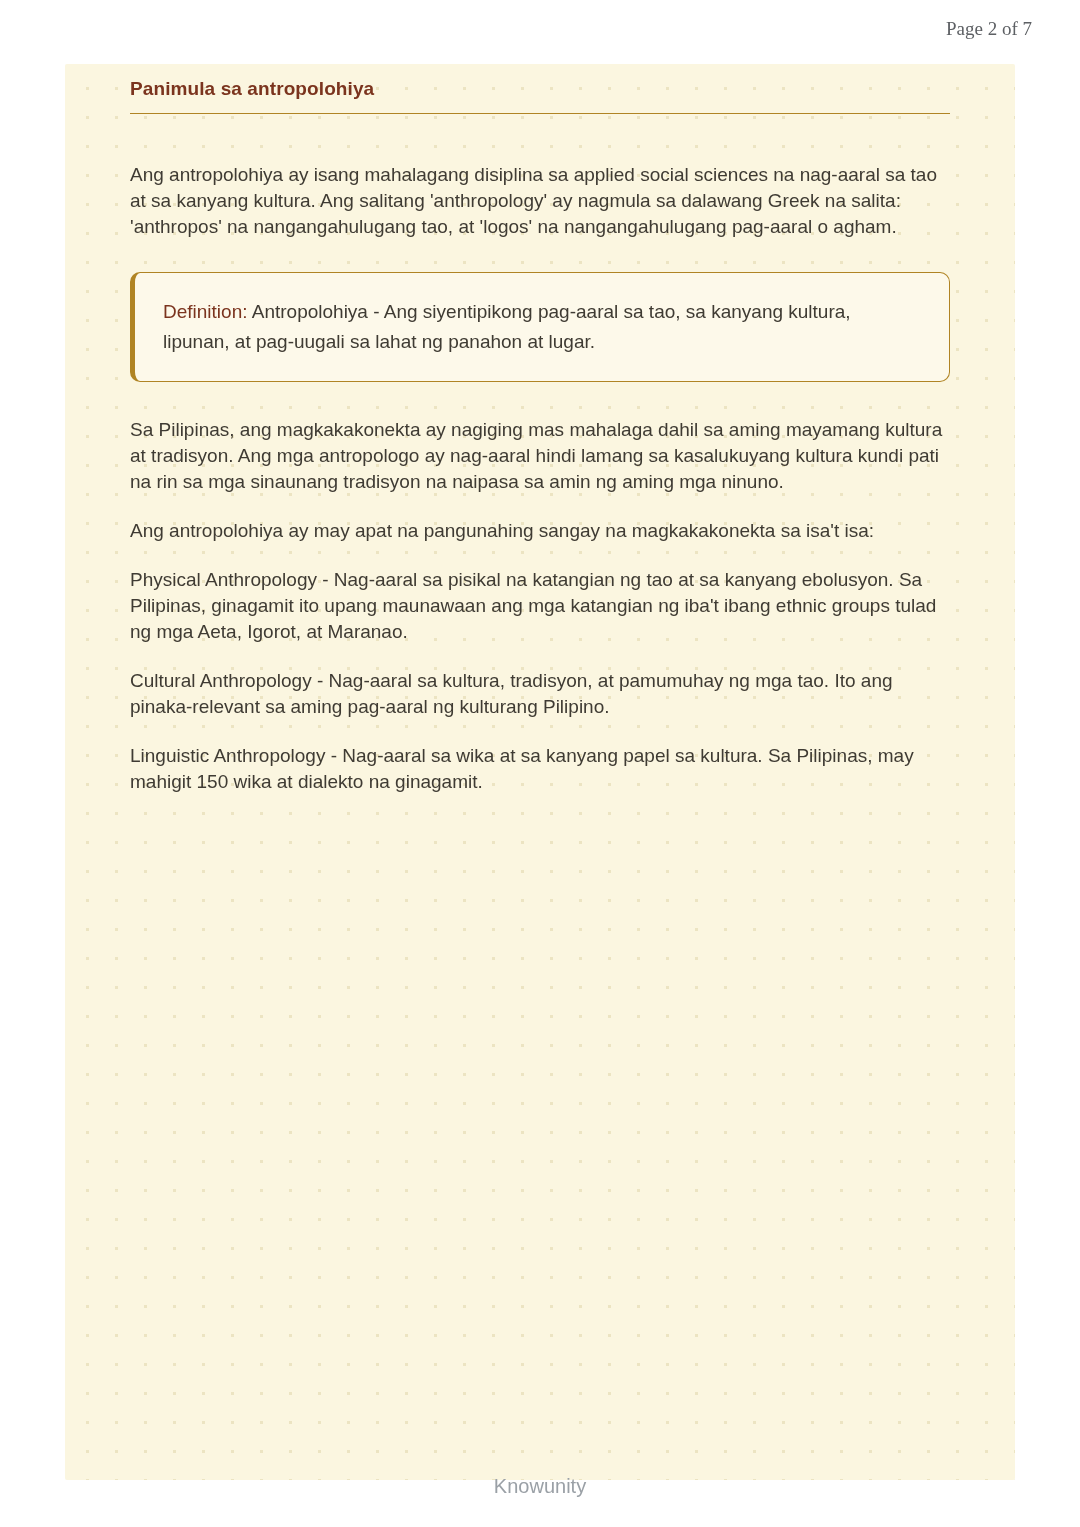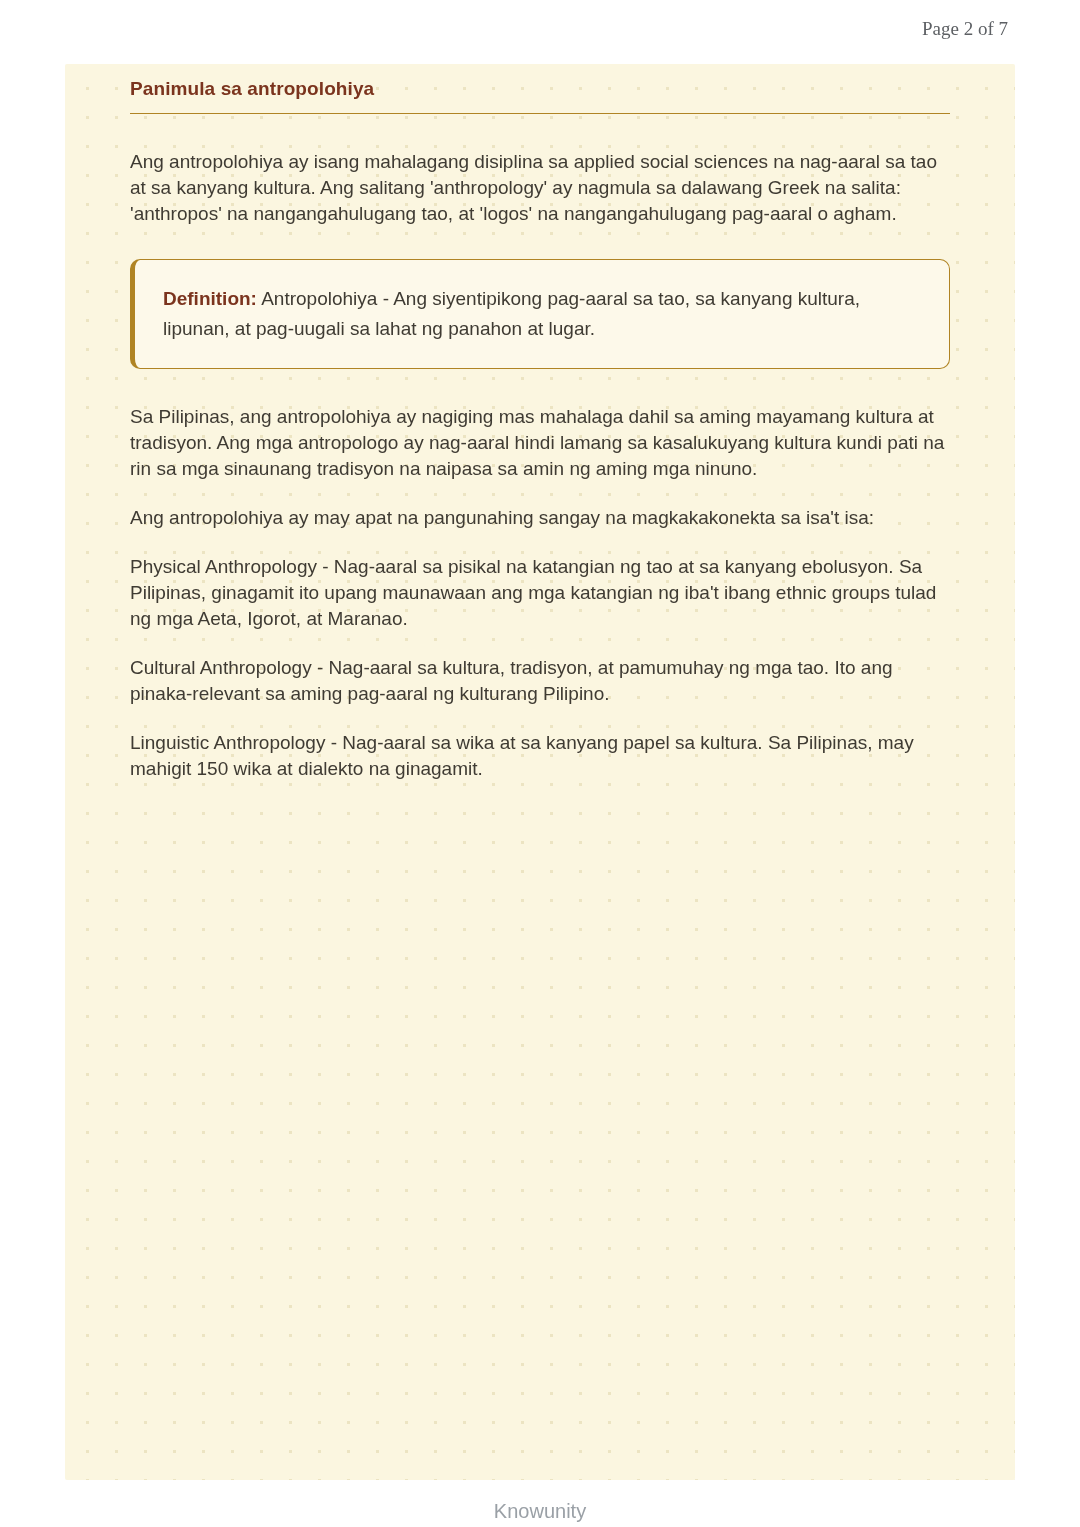--- a/index.html
+++ b/index.html
@@ -18,21 +18,21 @@
   html,body{ width:1080px; height:1527px; }
   body{
     background:#ffffff;
     font-family:"Liberation Sans", sans-serif;
     position:relative;
     overflow:hidden;
   }
   .page-number{
     position:absolute;
     top:18px;
-    right:72px;
+    right:48px;
     font-family:"Liberation Serif", serif;
     font-size:19px;
     color:var(--muted-color);
   }
   .sheet{
     position:absolute;
     left:65px;
     top:64px;
     width:950px;
     height:1416px;
@@ -45,21 +45,21 @@
   .content{
     padding:14px 65px 0 65px;
   }
   .section-heading{
     color:var(--heading-color);
     font-size:19px;
     font-weight:bold;
     letter-spacing:0.1px;
     padding-bottom:13px;
     border-bottom:1.5px solid var(--rule-color);
-    margin-bottom:35px;
+    margin-bottom:48px;
   }
   .section-heading.second{
     margin-top:36px;
   }
   p.body-text{
     color:var(--body-color);
     font-size:19px;
     line-height:26px;
     margin-bottom:23px;
   }
@@ -70,30 +70,30 @@
     background:var(--box-bg);
     padding:24px 28px;
     margin:32px 0 35px 0;
   }
   .definition-box p{
     color:var(--body-color);
     font-size:19px;
     line-height:30px;
   }
   .definition-label{
-    font-weight:bold;
+    font-weight:normal;
     color:var(--heading-color);
   }
   .branch{
     margin-bottom:23px;
   }
   .footer{
     position:absolute;
     left:0;
-    bottom:4px;
+    bottom:29px;
     width:100%;
     text-align:center;
     font-size:20px;
     color:var(--footer-color);
   }
 </style>
 </head>
 <body>
 
 <div class="page-number">Page 2 of 7</div>
@@ -102,21 +102,21 @@
   <div class="content">
 
     <h2 class="section-heading">Panimula sa antropolohiya</h2>
 
     <p class="body-text">Ang antropolohiya ay isang mahalagang disiplina sa applied social sciences na nag-aaral sa tao at sa kanyang kultura. Ang salitang 'anthropology' ay nagmula sa dalawang Greek na salita: 'anthropos' na nangangahulugang tao, at 'logos' na nangangahulugang pag-aaral o agham.</p>
 
     <div class="definition-box">
       <p><span class="definition-label">Definition:</span><span> Antropolohiya - Ang siyentipikong pag-aaral sa tao, sa kanyang kultura, lipunan, at pag-uugali sa lahat ng panahon at lugar.</span></p>
     </div>
 
-    <p class="body-text">Sa Pilipinas, ang antropolohiya ay nagiging mas mahalaga dahil sa aming mayamang kultura at tradisyon. Ang mga antropologo ay nag-aaral hindi lamang sa kasalukuyang kultura kundi pati na rin sa mga sinaunang tradisyon na naipasa sa amin ng aming mga ninuno.</p>
+    <p class="body-text">Sa Pilipinas, ang magkakakonekta ay nagiging mas mahalaga dahil sa aming mayamang kultura at tradisyon. Ang mga antropologo ay nag-aaral hindi lamang sa kasalukuyang kultura kundi pati na rin sa mga sinaunang tradisyon na naipasa sa amin ng aming mga ninuno.</p>
 
 
     <p class="body-text">Ang antropolohiya ay may apat na pangunahing sangay na magkakakonekta sa isa't isa:</p>
 
     <p class="body-text branch">Physical Anthropology - Nag-aaral sa pisikal na katangian ng tao at sa kanyang ebolusyon. Sa Pilipinas, ginagamit ito upang maunawaan ang mga katangian ng iba't ibang ethnic groups tulad ng mga Aeta, Igorot, at Maranao.</p>
 
     <p class="body-text branch">Cultural Anthropology - Nag-aaral sa kultura, tradisyon, at pamumuhay ng mga tao. Ito ang pinaka-relevant sa aming pag-aaral ng kulturang Pilipino.</p>
 
     <p class="body-text branch">Linguistic Anthropology - Nag-aaral sa wika at sa kanyang papel sa kultura. Sa Pilipinas, may mahigit 150 wika at dialekto na ginagamit.</p>
 

